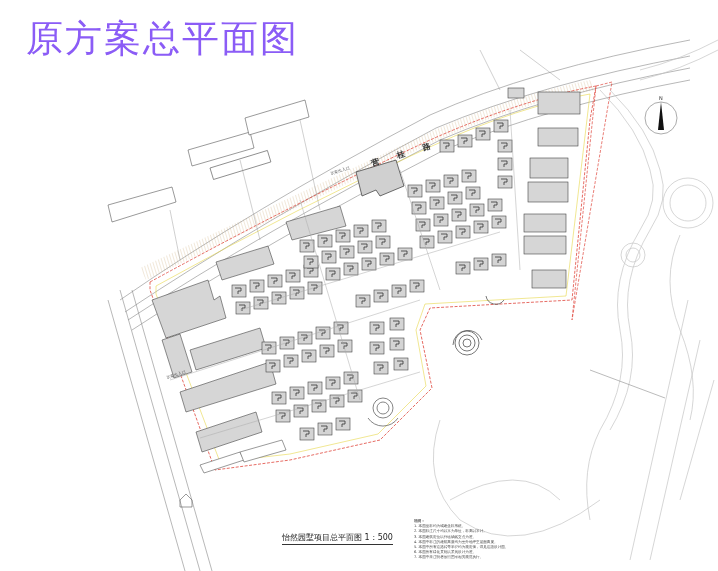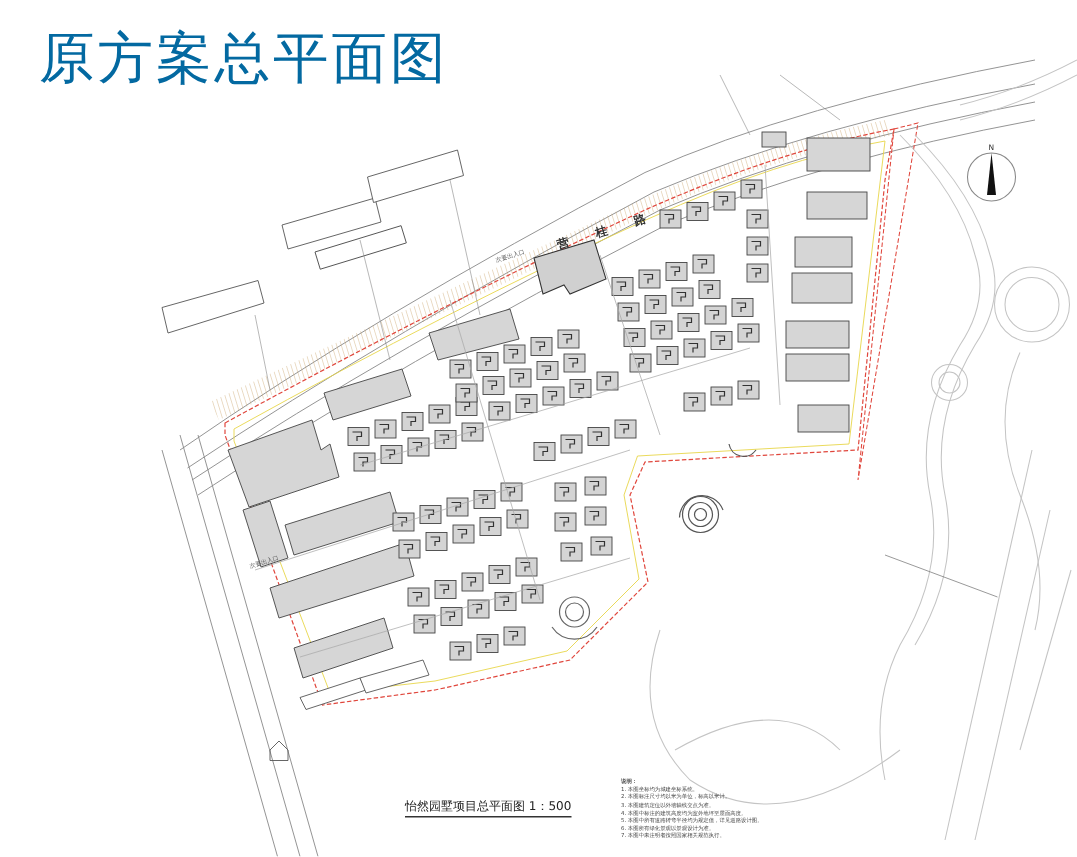--- a/index.html
+++ b/index.html
@@ -1,19 +1,19 @@
 <!DOCTYPE html>
 <html><head>
 <meta charset="utf-8">
 <style>
   html, body { margin:0; padding:0; background:#ffffff; }
   body { width:718px; height:571px; position:relative; overflow:hidden; font-family:"DejaVu Serif", serif; }
-  .title { position:absolute; left:26px; top:14px; font-family:"DejaVu Serif", serif; font-size:37px; letter-spacing:2px; color:#0369a1; font-weight:normal; }
+  .title { position:absolute; left:26px; top:14px; font-family:"DejaVu Serif", serif; font-size:37px; letter-spacing:2px; color:#8b5cf6; font-weight:normal; }
   .plan { position:absolute; left:0; top:0; width:718px; height:571px; }
-  .caption { position:absolute; left:270px; top:532px; font-family:"DejaVu Sans", sans-serif; font-size:8px; color:#222; border-bottom:1.5px solid #333; padding-bottom:1px; white-space:nowrap; }
+  .caption { position:absolute; left:282px; top:532px; font-family:"DejaVu Sans", sans-serif; font-size:8px; color:#222; border-bottom:1.5px solid #333; padding-bottom:1px; white-space:nowrap; }
   .notes { position:absolute; left:414px; top:519px; font-family:"DejaVu Sans", sans-serif; font-size:3.6px; color:#444; line-height:5.2px; }
   .notes .nh { font-weight:bold; }
   .road-label { position:absolute; font-family:"DejaVu Sans", sans-serif; font-size:8px; color:#333; font-weight:bold; transform:rotate(-17deg); letter-spacing:8px; }
   .small-label { position:absolute; font-family:"DejaVu Sans", sans-serif; font-size:4px; color:#555; white-space:nowrap; }
 </style>
 </head>
 <body>
 
 <div class="title">原方案总平面图</div>
 

